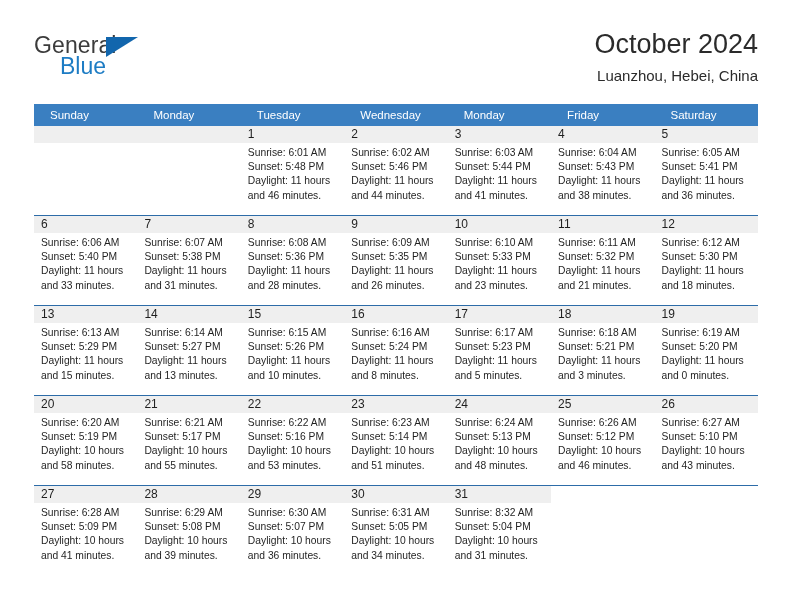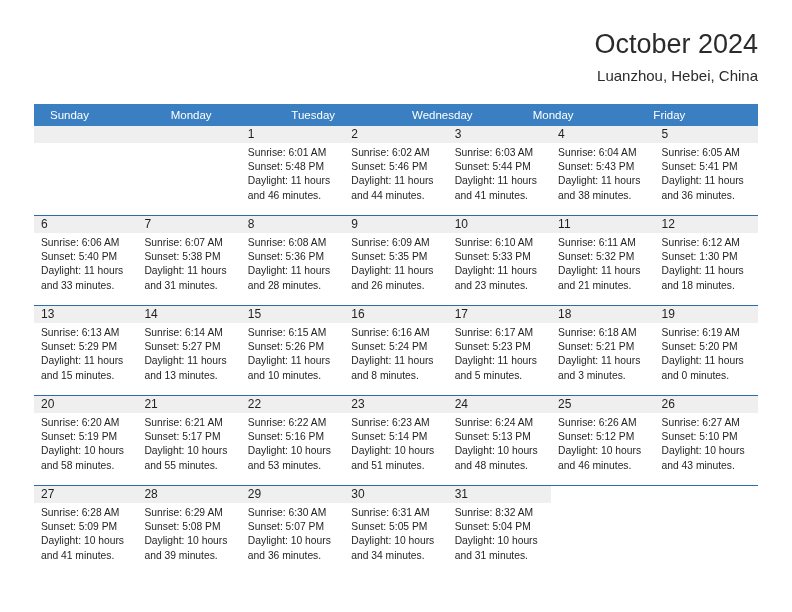--- a/index.html
+++ b/index.html
@@ -155,36 +155,42 @@
     background: #ffffff;
   }
 </style>
 </head>
 <body>
 
 <div class="page">
 
   <div class="header">
 
+    <div class="brand">
+      <span class="brand-general">General</span>
+      <span class="brand-triangle"></span>
+      <span class="brand-blue">Blue</span>
+    </div>
 
     <div class="titles">
       <div class="cal-title">October 2024</div>
       <div class="cal-subtitle">Luanzhou, Hebei, China</div>
     </div>
 
   </div>
 
   <div class="calendar">
     <div class="dow-row" id="dow-row">
         <div class="dow">Sunday</div>
         <div class="dow">Monday</div>
         <div class="dow">Tuesday</div>
         <div class="dow">Wednesday</div>
         <div class="dow">Monday</div>
         <div class="dow">Friday</div>
+        <div class="dow">Saturday</div>
       </div>
     <div id="weeks-container">
         <div class="week">
           <div class="week-numbers">
             <div class="num-cell empty"></div>
             <div class="num-cell empty"></div>
             <div class="num-cell">1</div>
             <div class="num-cell">2</div>
             <div class="num-cell">3</div>
             <div class="num-cell">4</div>
@@ -277,21 +283,21 @@
               <div class="line">and 23 minutes.</div>
             </div>
             <div class="body-cell">
               <div class="line">Sunrise: 6:11 AM</div>
               <div class="line">Sunset: 5:32 PM</div>
               <div class="line">Daylight: 11 hours</div>
               <div class="line">and 21 minutes.</div>
             </div>
             <div class="body-cell">
               <div class="line">Sunrise: 6:12 AM</div>
-              <div class="line">Sunset: 1:30 PM</div>
+              <div class="line">Sunset: 5:30 PM</div>
               <div class="line">Daylight: 11 hours</div>
               <div class="line">and 18 minutes.</div>
             </div>
           </div>
         </div>
         <div class="week">
           <div class="week-numbers">
             <div class="num-cell">13</div>
             <div class="num-cell">14</div>
             <div class="num-cell">15</div>

